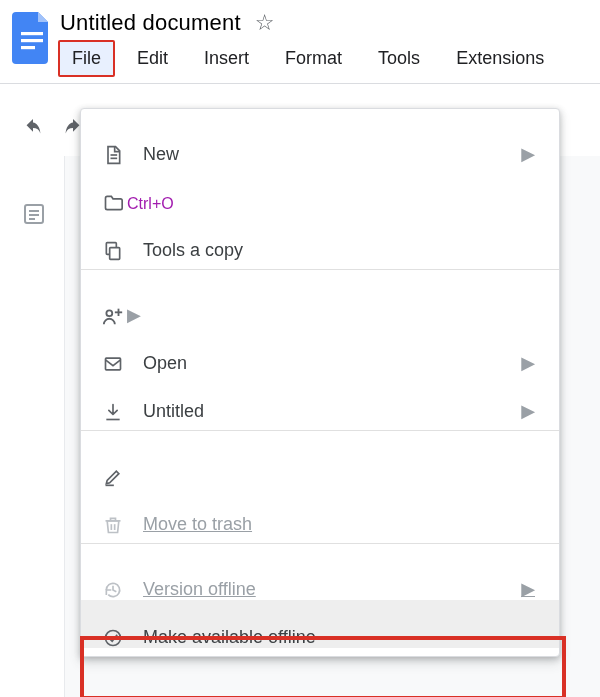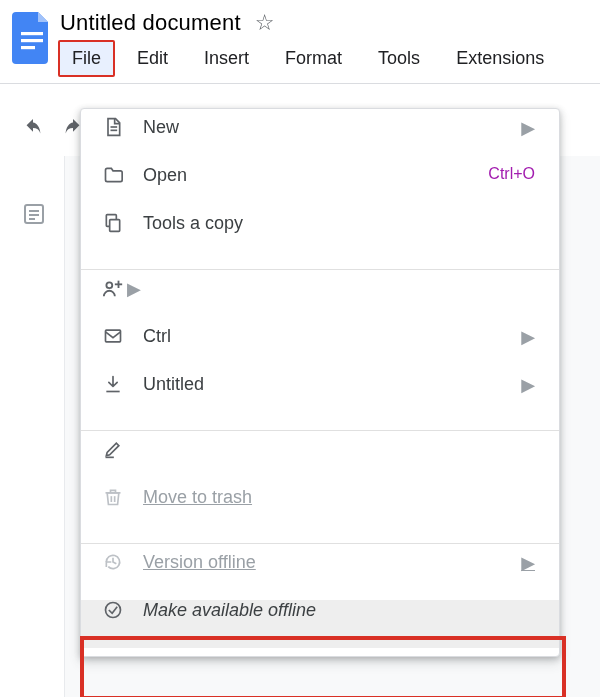--- a/index.html
+++ b/index.html
@@ -18,27 +18,27 @@
   
   .toolbar{position:absolute;left:0;top:108px;display:flex;align-items:center;gap:18px;padding:10px 0 10px 22px;color:#5f6368;font-size:18px;}
   .toolbar .undo,.toolbar .redo{width:22px;height:22px;} 
   
   .gutter{position:absolute;left:0;top:156px;bottom:0;width:64px;border-right:1px solid #e8eaed;background:#fff;}
   .outline-icon{position:absolute;left:22px;top:46px;color:#9aa0a6;}
   
   .page{position:absolute;left:64px;top:156px;right:0;bottom:0;background:#f8f9fa;}
   
   .menu{position:absolute;left:80px;top:108px;width:478px;background:#fff;border:1px solid #dadce0;border-radius:4px;box-shadow:0 2px 6px rgba(60,64,67,.3),0 6px 12px rgba(60,64,67,.15);padding:8px 0;}
-  .menu .row{display:flex;align-items:flex-start;height:48px;padding:0 24px 0 18px;font-size:18px;color:#3c4043;position:relative;}
+  .menu .row{display:flex;align-items:flex-end;height:48px;padding:0 24px 0 18px;font-size:18px;color:#3c4043;position:relative;}
   .menu .row.disabled{color:#9aa0a6;text-decoration:underline;}
   .menu .row .ic{width:28px;display:flex;justify-content:center;align-items:center;color:inherit;}
   .menu .row .lbl{margin-left:16px;flex:1;}
   .menu .row .sc{color:#a21caf;font-size:16px;}
   .menu .row .sub{color:#9aa0a6;}
-  .menu .row.hl{background:#eeeeee;font-style:italic;}
+  .menu .row.hl{background:#eeeeee;}
   .menu .sep{height:1px;background:#e0e0e0;margin:8px 0;}
   .redbox{position:absolute;border:4px solid #d93025;pointer-events:none;}
   .redbox.offline{left:80px;top:636px;width:478px;height:56px;}
   svg{display:block;}
 </style>
 </head>
 <body>
 <div class="frame">
 
   <div class="hdr">
@@ -102,21 +102,20 @@
       <span class="lbl">New</span>
       <span class="sub">▶</span>
     </div>
 
     <div class="row">
       <span class="ic">
         <svg width="20" height="20" viewBox="0 0 24 24">
             <path d="M3 6a2 2 0 0 1 2-2h5l2 3h9a2 2 0 0 1 2 2v9a2 2 0 0 1-2 2H5a2 2 0 0 1-2-2z" fill="none" stroke="#5f6368" stroke-width="2"></path>
           </svg>
       </span>
-      <span class="lbl">Open</span>
       <span class="sc">Ctrl+O</span>
     </div>
 
     <div class="row">
       <span class="ic">
         <svg width="20" height="20" viewBox="0 0 24 24">
             <rect x="8" y="8" width="12" height="14" rx="1" fill="none" stroke="#5f6368" stroke-width="2"></rect>
             <path d="M8 16H5a1 1 0 0 1-1-1V3a1 1 0 0 1 1-1h10a1 1 0 0 1 1 1v5" fill="none" stroke="#5f6368" stroke-width="2"></path>
           </svg>
       </span>
@@ -137,21 +136,21 @@
       <span class="sub">▶</span>
     </div>
 
     <div class="row">
       <span class="ic">
         <svg width="20" height="20" viewBox="0 0 24 24">
             <rect x="3" y="5" width="18" height="14" rx="1" fill="none" stroke="#5f6368" stroke-width="2"></rect>
             <path d="M3 7l9 7 9-7" fill="none" stroke="#5f6368" stroke-width="2"></path>
           </svg>
       </span>
-      <span class="lbl">Ctrl</span>
+      <span class="lbl">Open</span>
       <span class="sub">▶</span>
     </div>
 
     <div class="row">
       <span class="ic">
         <svg width="20" height="20" viewBox="0 0 24 24">
             <path d="M12 3v12m0 0l-5-5m5 5l5-5" fill="none" stroke="#5f6368" stroke-width="2" stroke-linecap="round"></path>
             <line x1="4" y1="21" x2="20" y2="21" stroke="#5f6368" stroke-width="2"></line>
           </svg>
       </span>

